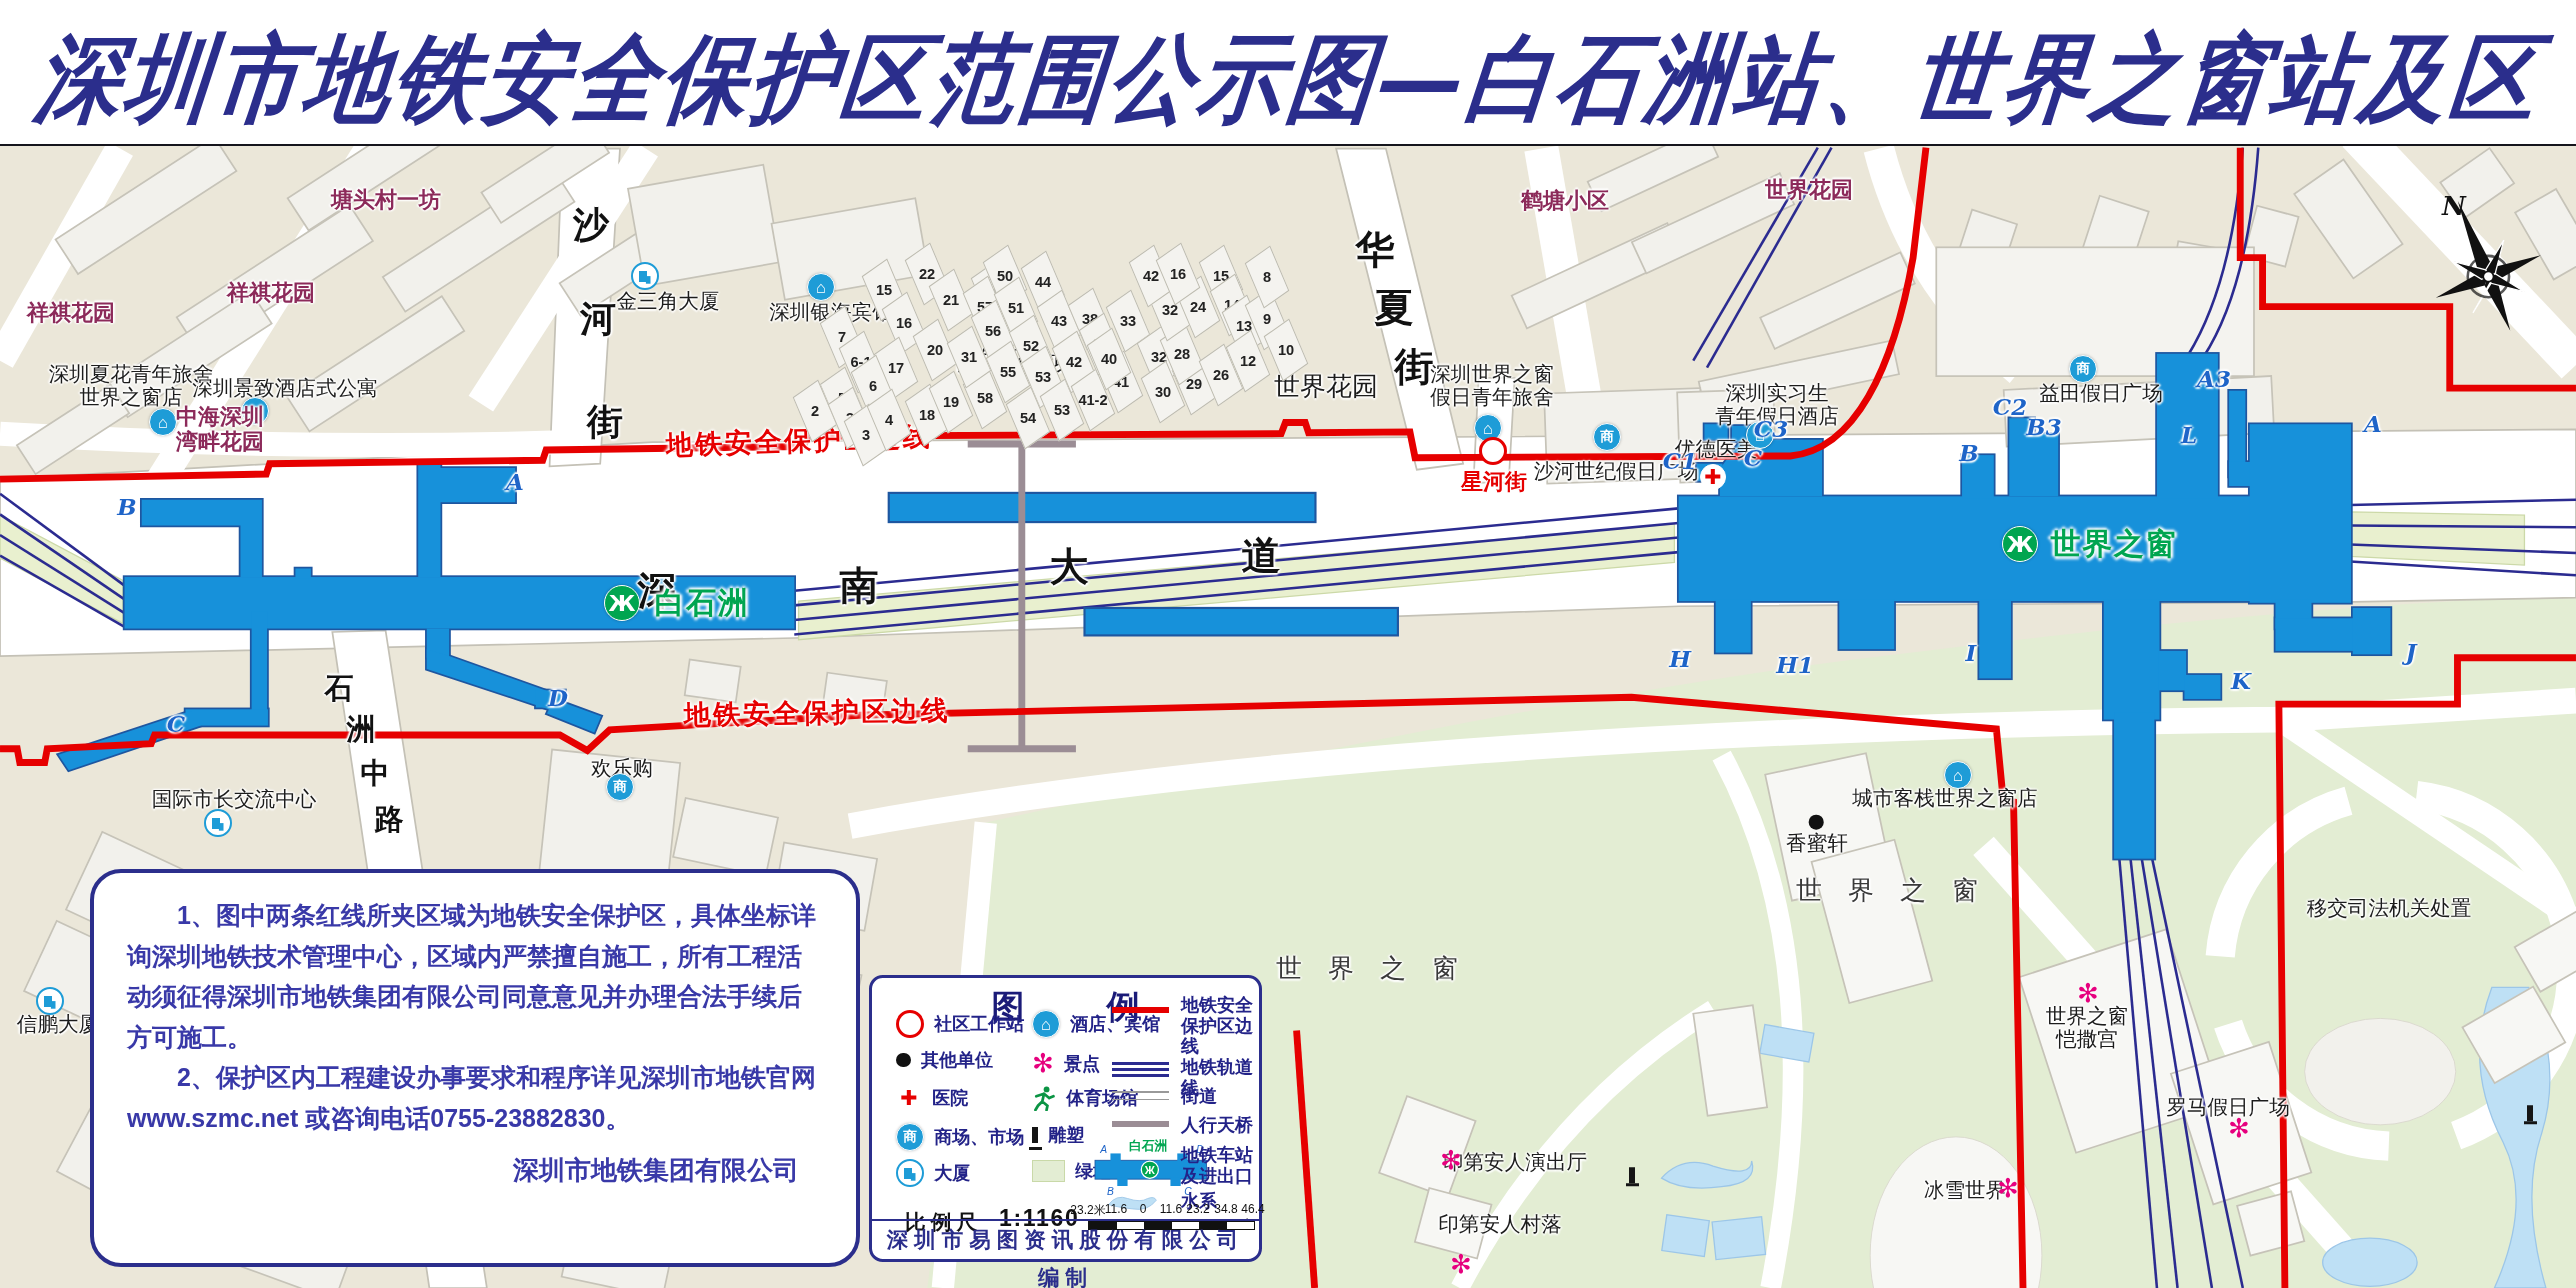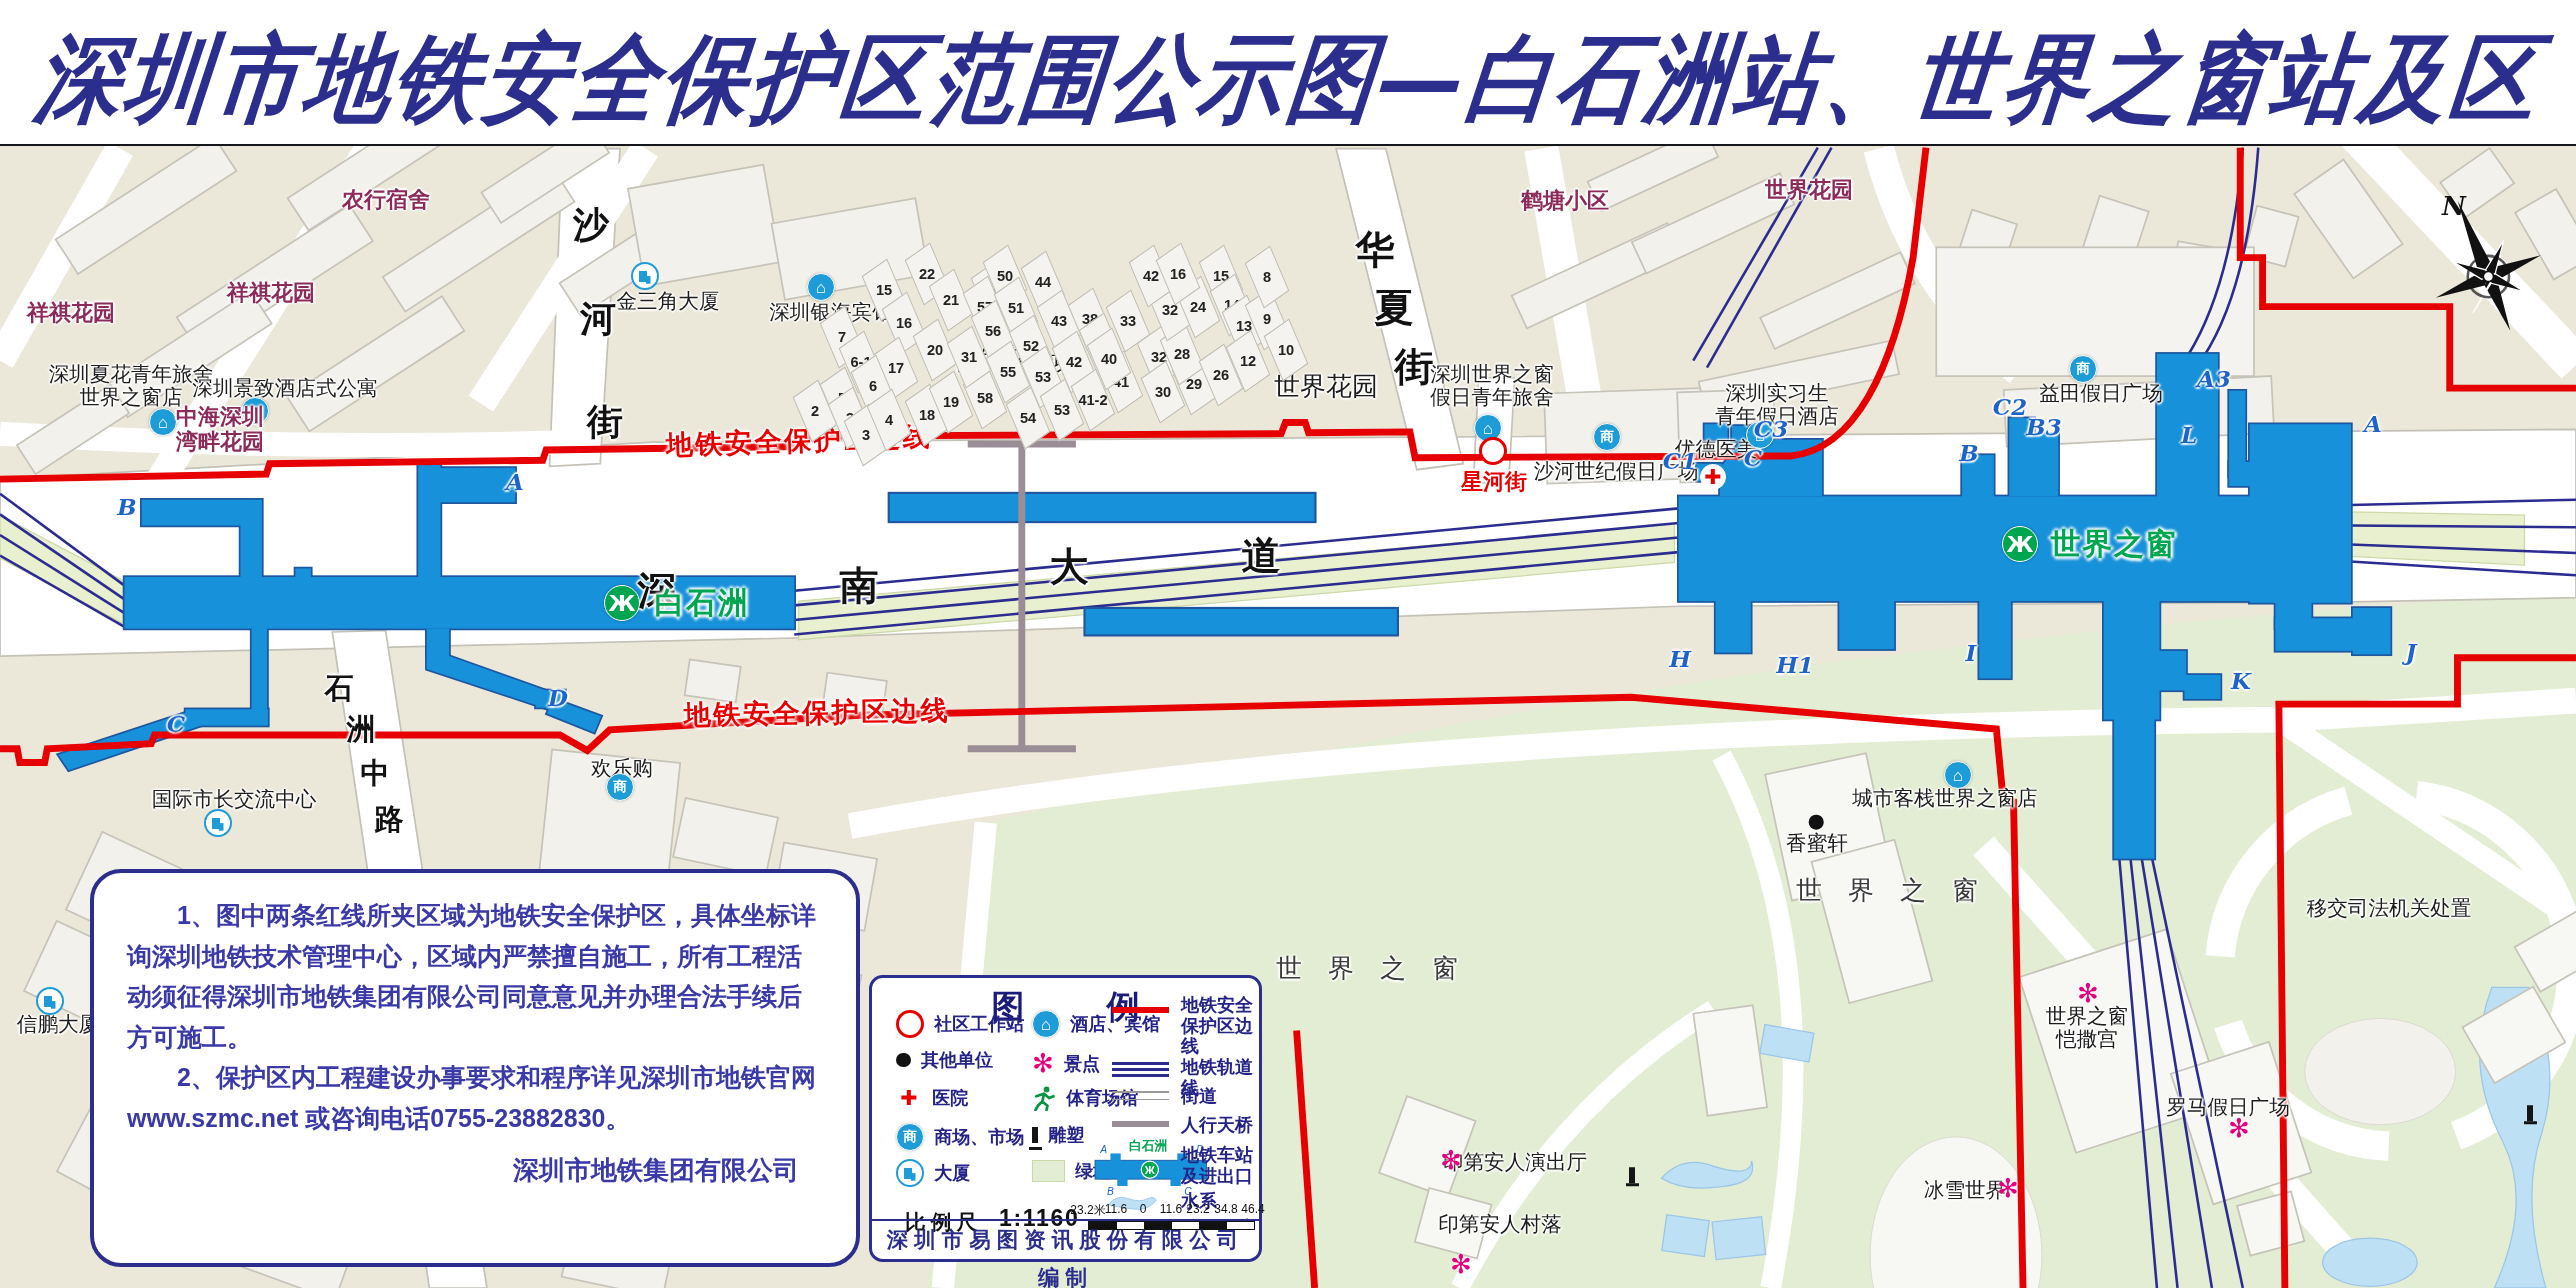--- a/index.html
+++ b/index.html
@@ -286,21 +286,21 @@
           <polygon points="46,0 6,6 0,0 6,-6" fill="#111" stroke="#fff" stroke-width="1.5"></polygon>
           <polygon points="-46,0 -6,6 0,0 -6,-6" fill="#111" stroke="#fff" stroke-width="1.5"></polygon>
         </g>
         <circle r="24" fill="none" stroke="#111" stroke-width="3" opacity=".7"></circle>
         <circle r="6" fill="#fff" stroke="#111" stroke-width="2"></circle>
       </g>
       </g>
     </svg>
 
     <div id="labels">
-        <div class="lab village" style="left: 386px; top: 54px; transform: translate(-50%, -50%);">农行宿舍</div>
+        <div class="lab village" style="left: 386px; top: 54px; transform: translate(-50%, -50%);">塘头村一坊</div>
         <div class="lab village" style="left: 71px; top: 167px; transform: translate(-50%, -50%);">祥祺花园</div>
         <div class="lab village" style="left: 271px; top: 147px; transform: translate(-50%, -50%);">祥祺花园</div>
         <div class="lab black" style="left: 131px; top: 239px; transform: translate(-50%, -50%);">深圳夏花青年旅舍<div>世界之窗店</div></div>
         <span class="ic ic-hotel" style="left: 163px; top: 276px;">⌂</span>
         <div class="lab black" style="left: 285px; top: 242px; transform: translate(-50%, -50%);">深圳景致酒店式公寓</div>
         <span class="ic ic-hotel" style="left: 255px; top: 265px;">⌂</span>
         <div class="lab village" style="left: 220px; top: 284px; transform: translate(-50%, -50%);">中海深圳<div>湾畔花园</div></div>
         <div class="lab black" style="left: 668px; top: 155px; transform: translate(-50%, -50%);">金三角大厦</div>
         <span class="ic ic-daxia" style="left: 645px; top: 130px;">
           <span class="bld"></span>

